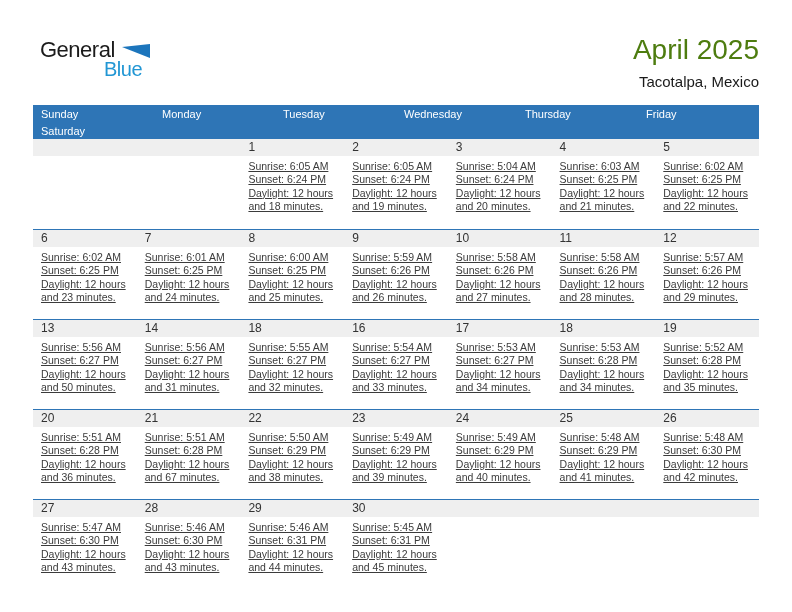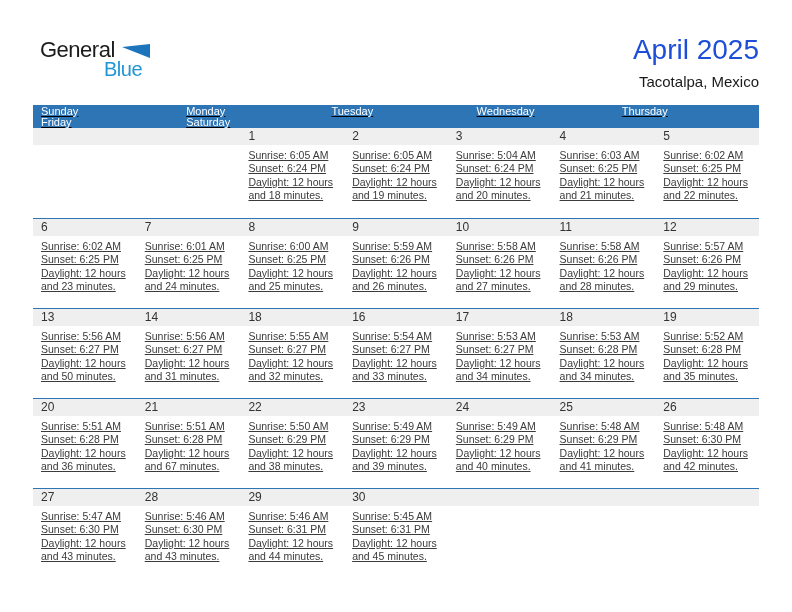--- a/index.html
+++ b/index.html
@@ -15,25 +15,25 @@
     position:relative;width:792px;height:612px;background:#fff;overflow:hidden;
     font-family:"Liberation Sans",sans-serif;
   }
   
   .logo{position:absolute;left:40px;top:40px;width:130px;}
   .logo-general{display:block;font-size:22px;line-height:0.95;color:#1b1b1b;letter-spacing:-0.5px;}
   .logo-triangle{position:absolute;left:82px;top:4px;}
   .logo-blue{display:block;margin-left:64px;margin-top:-2px;font-size:20px;line-height:1;color:var(--logo-blue);letter-spacing:-0.5px;}
   
   .titles{position:absolute;right:33px;top:34px;text-align:right;}
-  .month-title{font-size:28px;line-height:1.15;color:#1d4ed8;}
+  .month-title{font-size:28px;line-height:1.15;color:#4d7c0f;}
   .location{font-size:15px;margin-top:7px;color:#1a1a1a;}
   
   .calendar{position:absolute;left:33px;top:105px;width:726px;}
-  .weekday-row{display:grid;grid-template-columns:repeat(5,1fr);background:var(--header-bg);height:23px;align-items:center;text-decoration:underline;}
+  .weekday-row{display:grid;grid-template-columns:repeat(6,1fr);background:var(--header-bg);height:34px;align-items:center;}
   .weekday-cell{color:#ffffff;font-size:11px;padding-left:8px;white-space:nowrap;overflow:hidden;}
   .week-row{display:grid;grid-template-columns:repeat(7,1fr);height:90px;border-top:1px solid var(--row-line);box-sizing:border-box;}
   .week-row.first{border-top:none;}
   .day-cell{overflow:hidden;}
   .day-strip{height:17px;background:var(--strip-bg);font-size:12px;color:#333333;padding:2px 0 0 8px;box-sizing:border-box;line-height:1.15;}
   .day-details{padding:4px 6px 0 8px;font-size:10.5px;line-height:13.4px;color:var(--text);text-decoration:underline;}
   .day-details div{white-space:nowrap;}
 </style>
 </head>
 <body>

